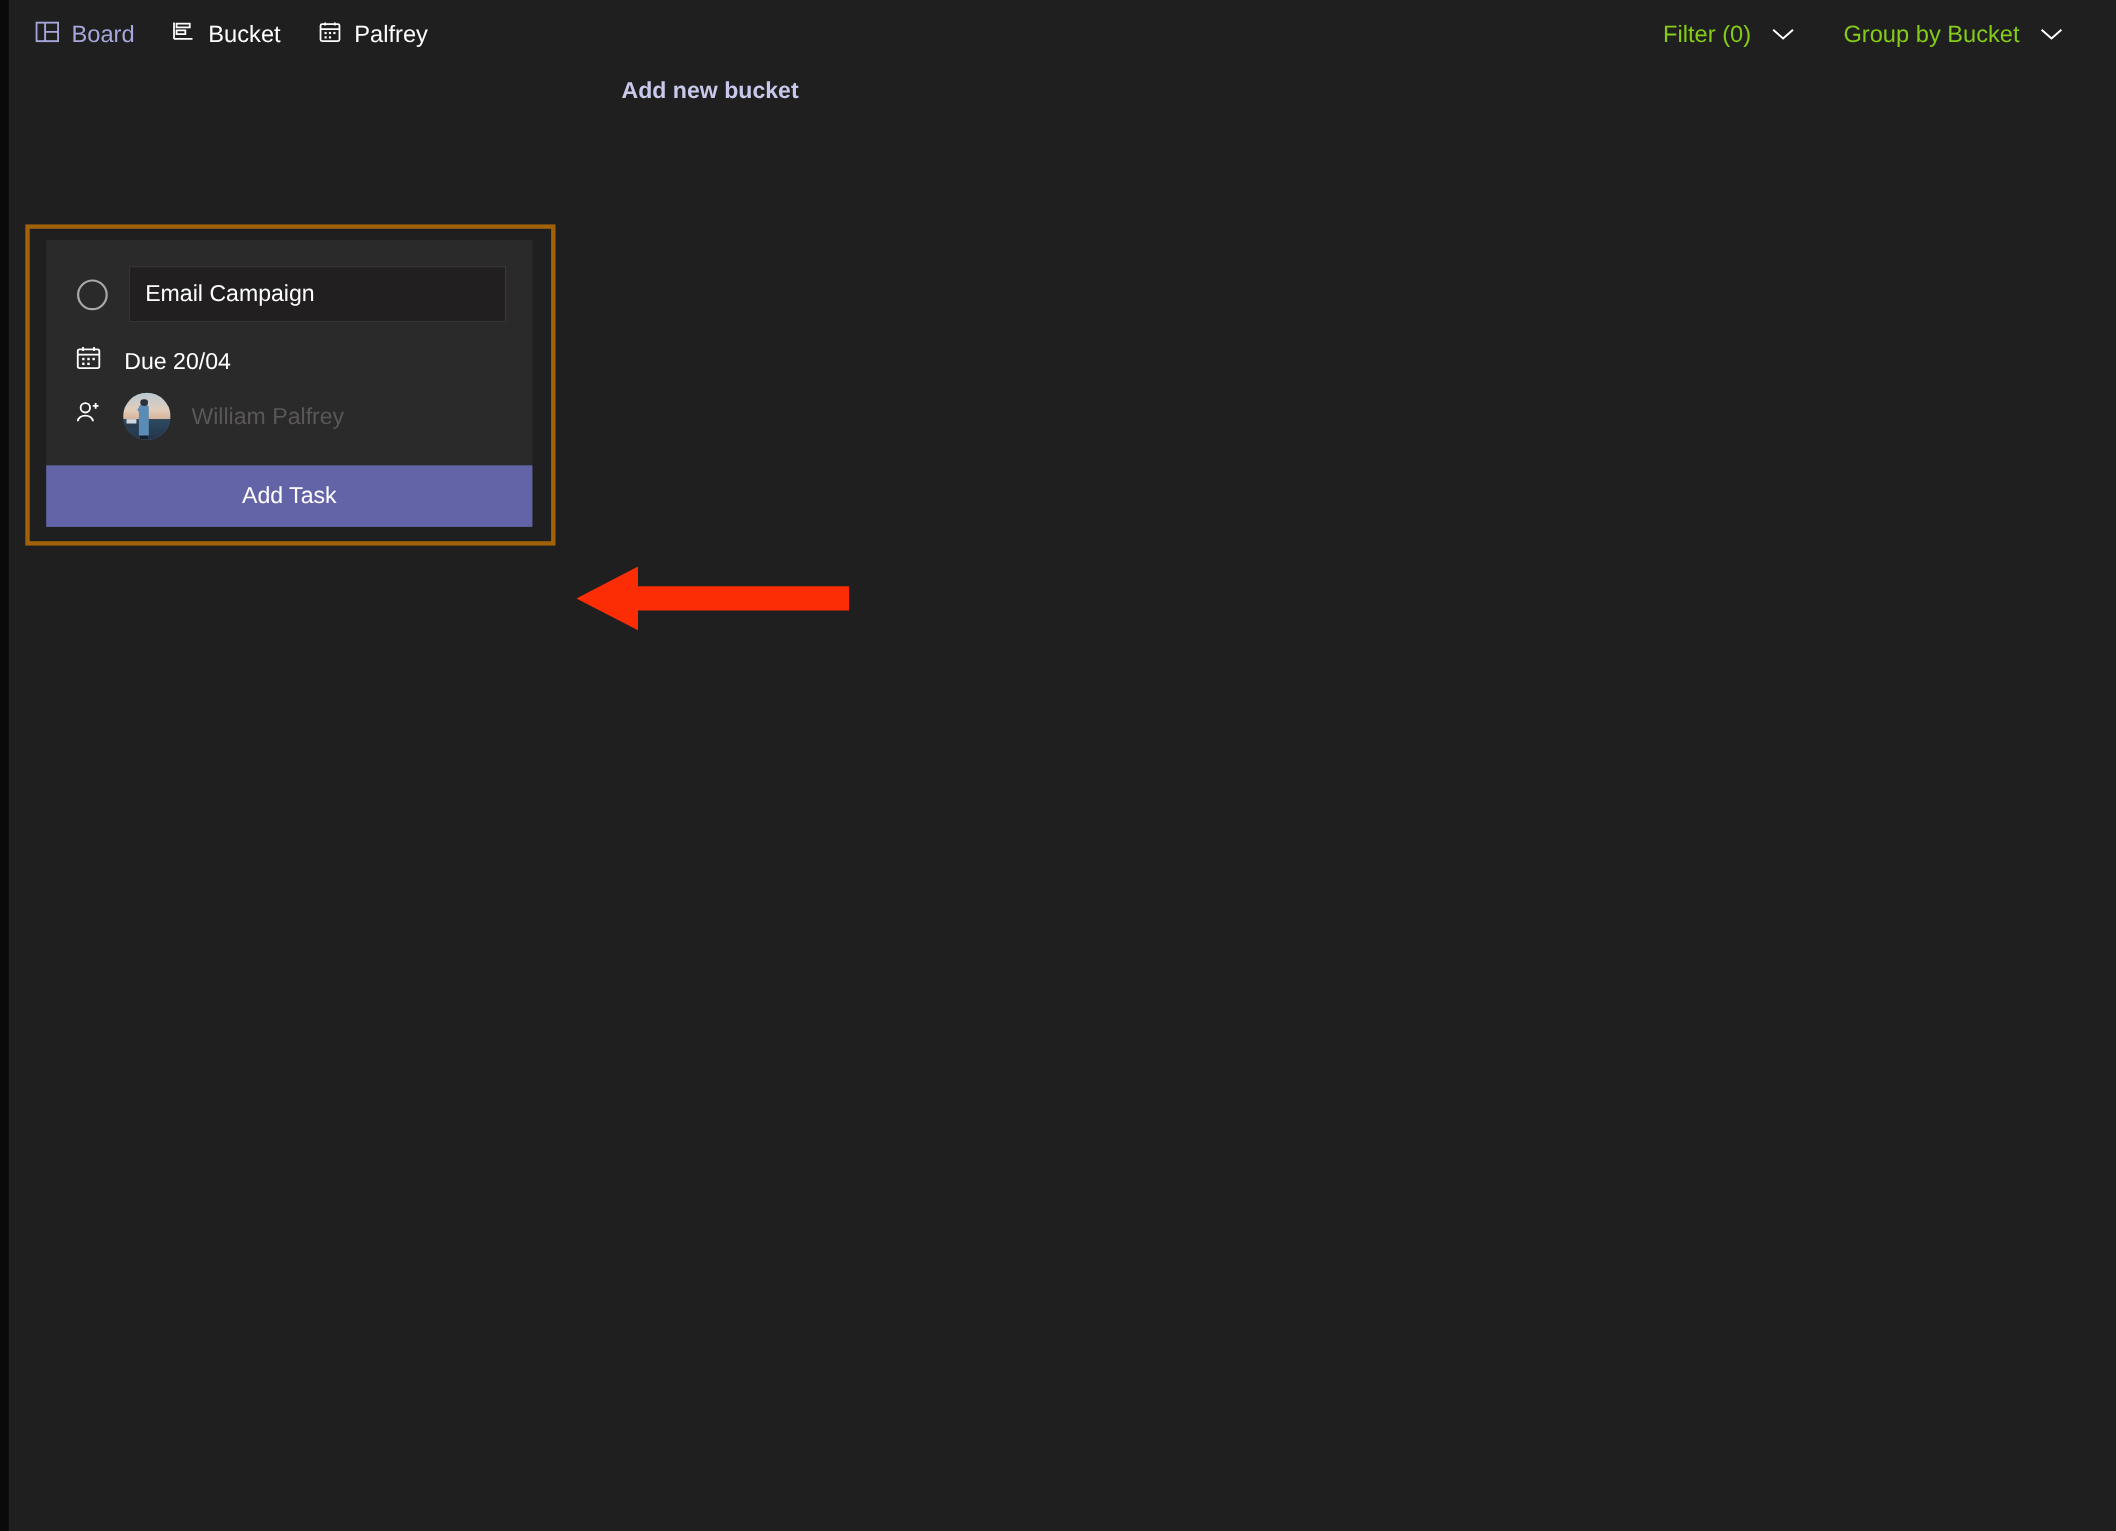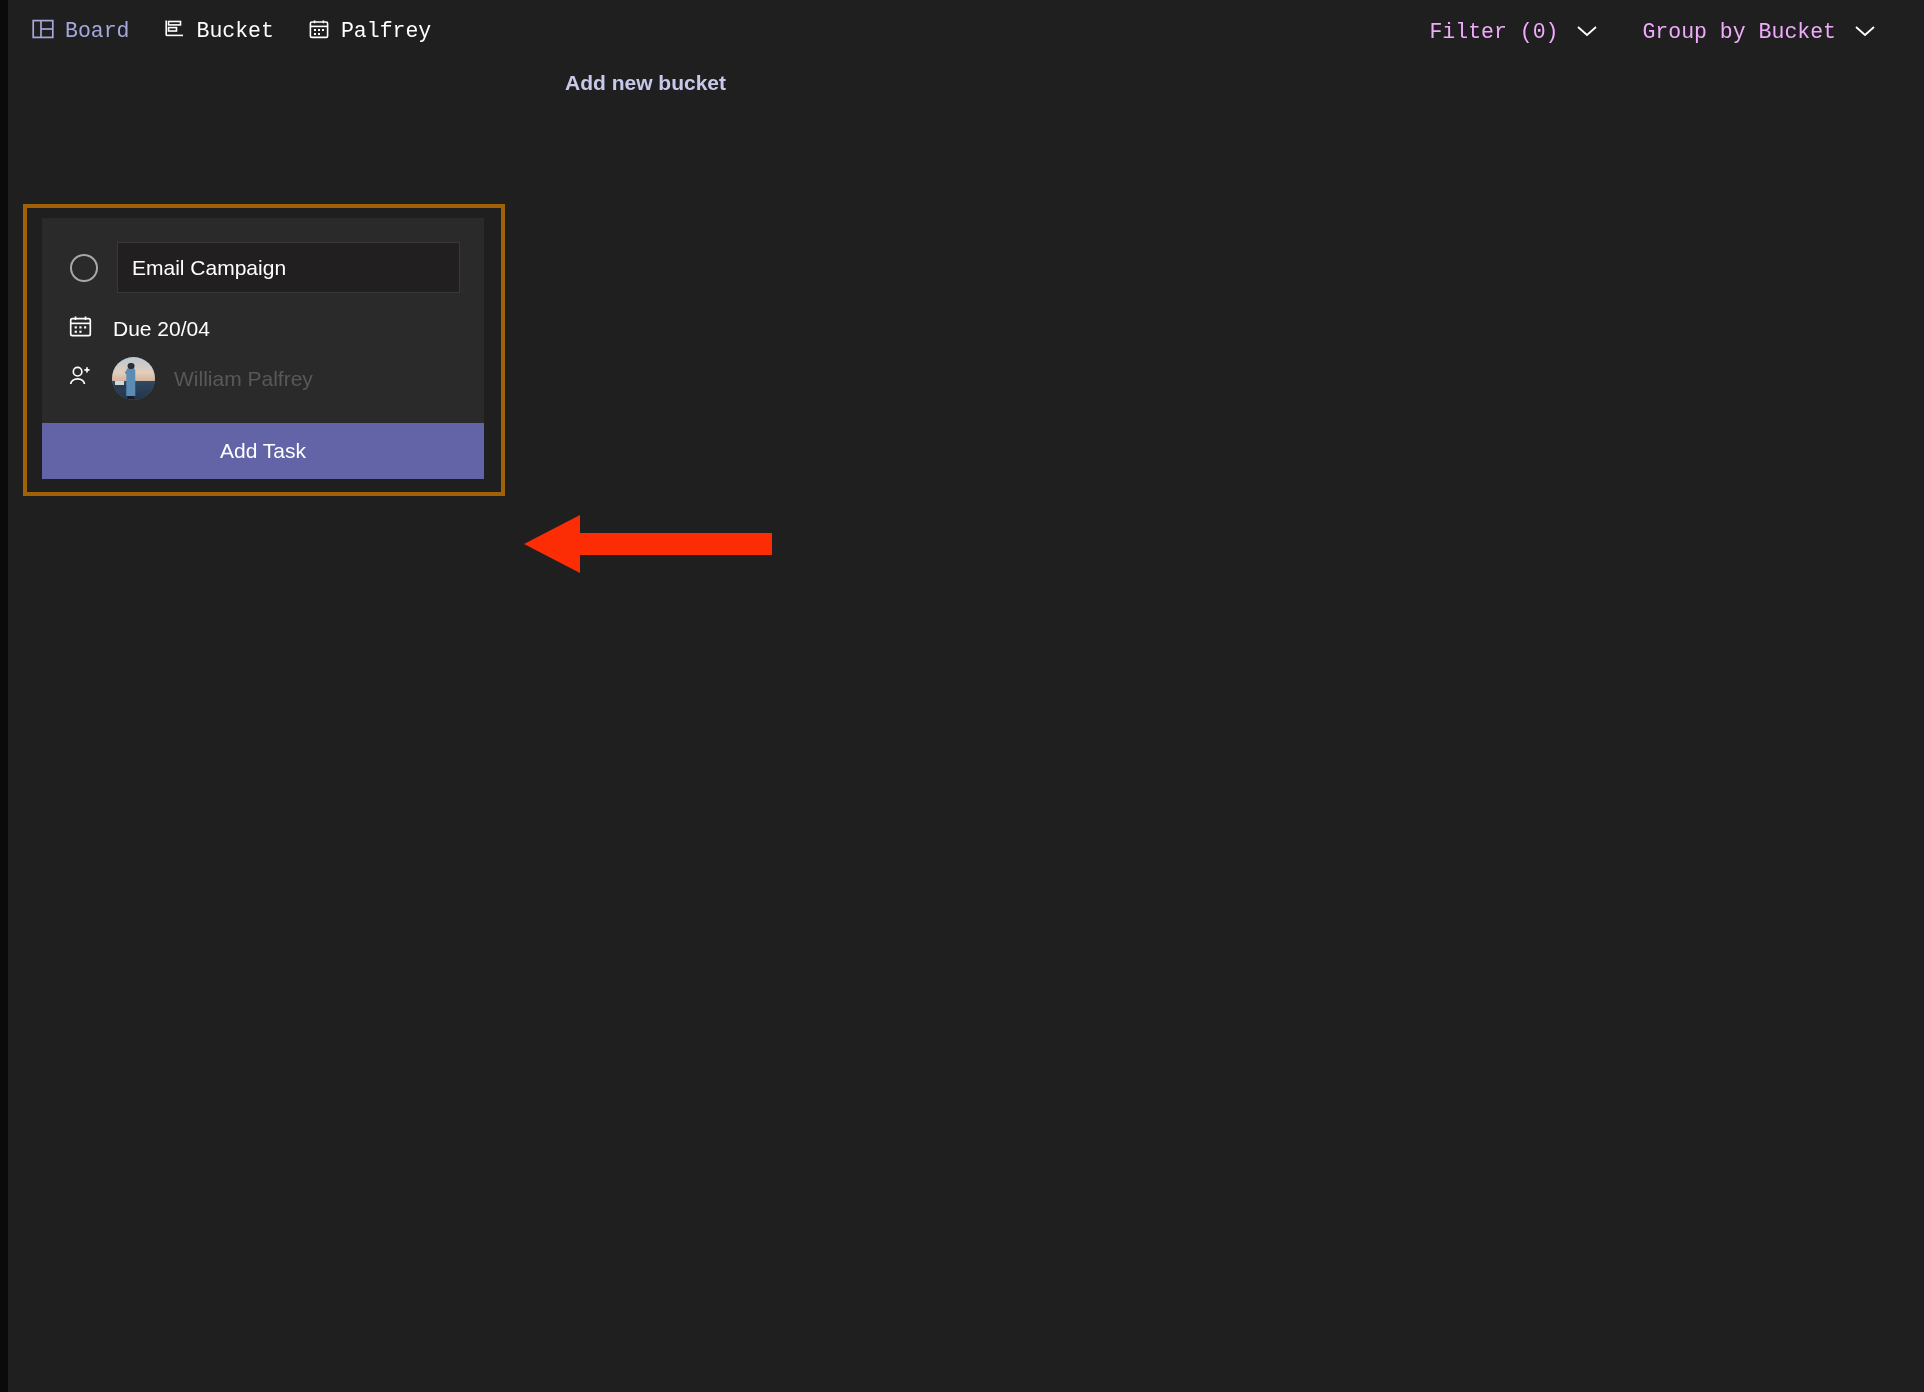--- a/index.html
+++ b/index.html
@@ -28,21 +28,20 @@
   }
 
   
   .topbar {
     position: absolute;
     left: 0; top: 0;
     width: 100%;
     height: 63px;
     display: flex;
     align-items: center;
-    font-family: Liberation Mono, monospace;
   }
 
   .nav-tabs {
     display: flex;
     align-items: center;
     padding-left: 24px;
     gap: 34px;
   }
 
   .tab {
@@ -65,21 +64,21 @@
     align-items: center;
     gap: 44px;
     padding-right: 48px;
   }
 
   .ctl {
     display: flex;
     align-items: center;
     gap: 18px;
     font-size: 21.5px;
-    color: #f0abfc;
+    color: #84cc16;
     cursor: pointer;
     white-space: nowrap;
   }
 
   .chev { display: block; }
 
   
   .board {
     position: absolute;
     left: 0;

